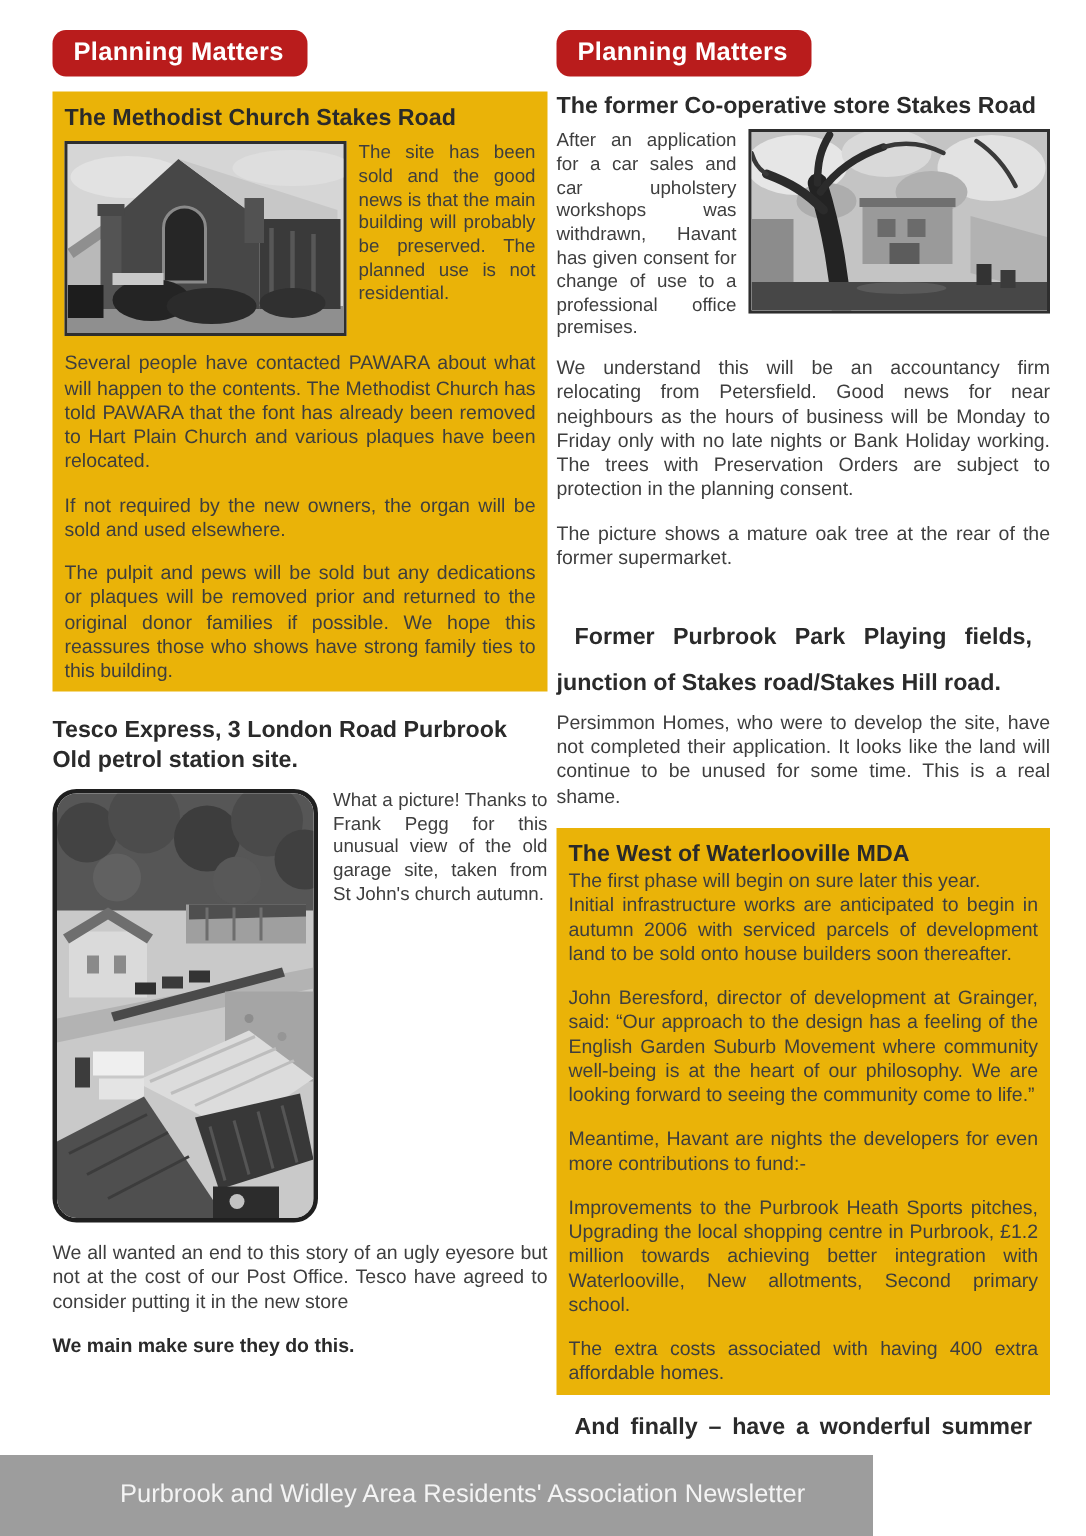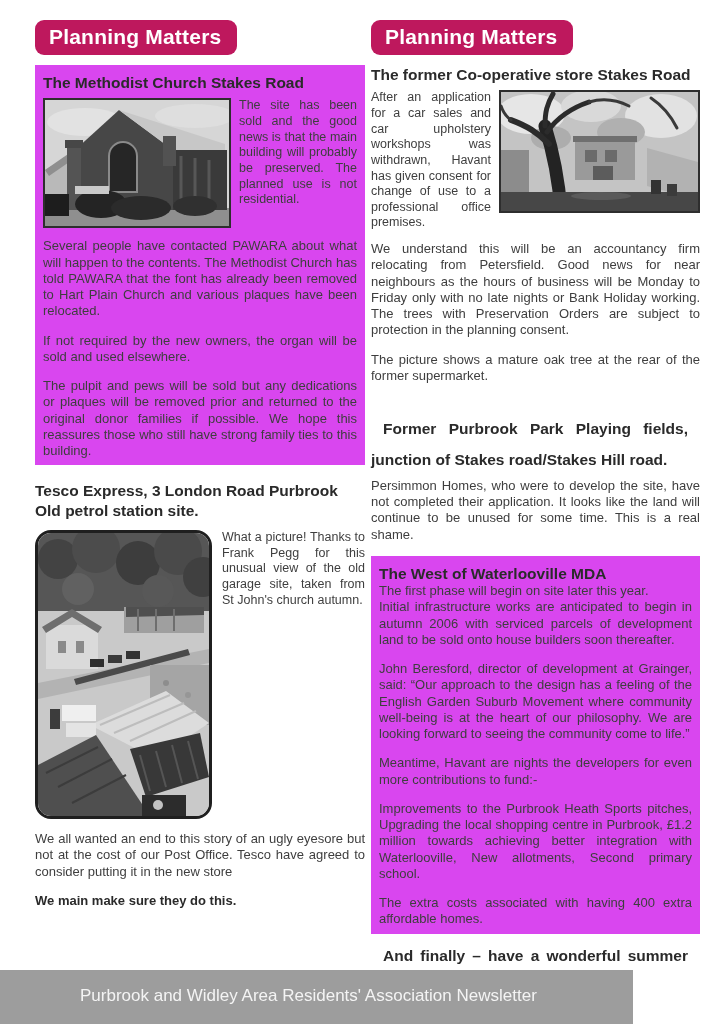--- a/index.html
+++ b/index.html
@@ -4,24 +4,24 @@
 <style>
   html,body{margin:0;padding:0;background:#ffffff;}
   .page{
     position:relative;width:724px;height:1024px;background:#ffffff;
     font-family:"Liberation Sans", sans-serif;color:#3e3e3e;overflow:hidden;
   }
   .col{position:absolute;top:20px;}
   .col-left{left:35px;width:330px;}
   .col-right{left:371px;width:329px;}
   .badge{
-    display:inline-block;background:#be185d;color:#ffffff;font-weight:bold;
-    font-size:21px;letter-spacing:0.2px;padding:5px 16px 6px 14px;border-radius:9px;margin:0 0 10px 0;
-  }
-  .panel{background:#d946ef;padding:8px 8px 6px 8px;}
+    display:inline-block;background:#b91c1c;color:#ffffff;font-weight:bold;
+    font-size:17px;letter-spacing:0.2px;padding:5px 16px 6px 14px;border-radius:9px;margin:0 0 10px 0;
+  }
+  .panel{background:#eab308;padding:8px 8px 6px 8px;}
   h2{
     font-size:15.5px;line-height:1.25;font-weight:bold;color:#2a2a2a;margin:0 0 6px 0;
   }
   h2.jline{text-align:justify;text-align-last:justify;margin:12px;}
   h2.jline2{margin:0 0 8px 0;}
   p{
     font-size:13px;line-height:1.25;margin:0 0 13px 0;text-align:justify;color:#3e3e3e;
   }
   p.last{margin-bottom:0;}
   p.narrow{font-size:12.5px;}
@@ -29,21 +29,21 @@
   .media-row{display:flex;gap:8px;margin:0 0 10px 0;}
   .media-row .txt{flex:1;min-width:0;}
   .photo-frame{border:2px solid #2e2e2e;background:#d9d9d9;flex:none;overflow:hidden;}
   .photo-frame svg{display:block;}
   .rounded{border:3px solid #1f1f1f;border-radius:16px;}
   .tesco-row{display:flex;gap:10px;margin:0 0 12px 0;}
   .spacer-16{height:16px;}
   .spacer-10{height:10px;}
   sup{font-size:9px;line-height:0;}
   .footer{
-    position:absolute;left:0;bottom:0;width:633px;height:54px;background:#9d9d9d;
+    position:absolute;left:0;bottom:0;width:582px;height:54px;background:#9d9d9d;
   }
   .footer span{
     display:block;padding-left:80px;line-height:52px;color:#f4f4f4;font-size:17px;
   }
   .closing{margin-top:10px;}
 </style>
 </head>
 <body>
 
 <div class="page">
@@ -81,21 +81,21 @@
             <rect x="30" y="86" width="34" height="8" fill="#c9c9c9"></rect>
           </svg>
         </div>
         <div class="txt">
           <p class="narrow last">The site has been sold and the good news is that the main building will probably be preserved. The planned use is not residential.</p>
         </div>
       </div>
 
       <p>Several people have contacted PAWARA about what will happen to the contents.  The Methodist Church has told PAWARA that the font has already been removed to Hart Plain Church and various plaques have been relocated.</p>
       <p>If not required by the new owners, the organ will be sold and used elsewhere.</p>
-      <p class="last">The pulpit and pews will be sold but any dedications or plaques will be removed prior and returned to the original donor families if possible.  We hope this reassures those who still have strong family ties to this building.</p>
+      <p class="last">The pulpit and pews will be sold but any dedications or plaques will be removed prior and returned to the original donor families if possible.  We hope this reassures those who shows have strong family ties to this building.</p>
     </div>
 
     <div class="spacer-16"></div>
 
     <h2 style="margin:0;">Tesco Express, 3 London Road Purbrook</h2>
     <h2 style="margin:0 0 10px 0;">Old petrol station site.</h2>
 
     <div class="tesco-row">
       <div class="photo-frame rounded" style="width:171px;height:283px;">
         <svg width="171" height="283" viewBox="0 0 171 283">
@@ -200,21 +200,21 @@
 
     <div class="spacer-10"></div>
 
     <h2 class="jline">Former Purbrook Park Playing fields,</h2>
     <h2 class="jline2">junction of Stakes road/Stakes Hill road.</h2>
 
     <p>Persimmon Homes, who were to develop the site, have not completed their application.  It looks like the land will continue to be unused for some time.  This is a real shame.</p>
 
     <div class="panel">
       <h2 style="margin:0;">The West of Waterlooville MDA</h2>
-      <p style="margin:0;">The first phase will begin on site later this year.</p>
+      <p style="margin:0;">The first phase will begin on sure later this year.</p>
       <p>Initial infrastructure works are anticipated to begin in autumn 2006 with serviced parcels of development land to be sold onto house builders soon thereafter.</p>
       <p>John Beresford, director of development at Grainger, said: “Our approach to the design has a feeling of the English Garden Suburb Movement where community well-being is at the heart of our philosophy.  We are looking forward to seeing the community come to life.”</p>
       <p>Meantime, Havant are nights the developers for even more contributions to fund:-</p>
       <p>Improvements to the Purbrook Heath Sports pitches, Upgrading the local shopping centre in Purbrook, £1.2 million towards achieving better integration with Waterlooville, New allotments, Second primary school.</p>
       <p class="last">The extra costs associated with having 400 extra affordable homes.</p>
     </div>
 
     <div class="closing">
       <h2 class="jline">And finally – have a wonderful summer</h2>
       <h2 style="margin:0;">subject!</h2>

